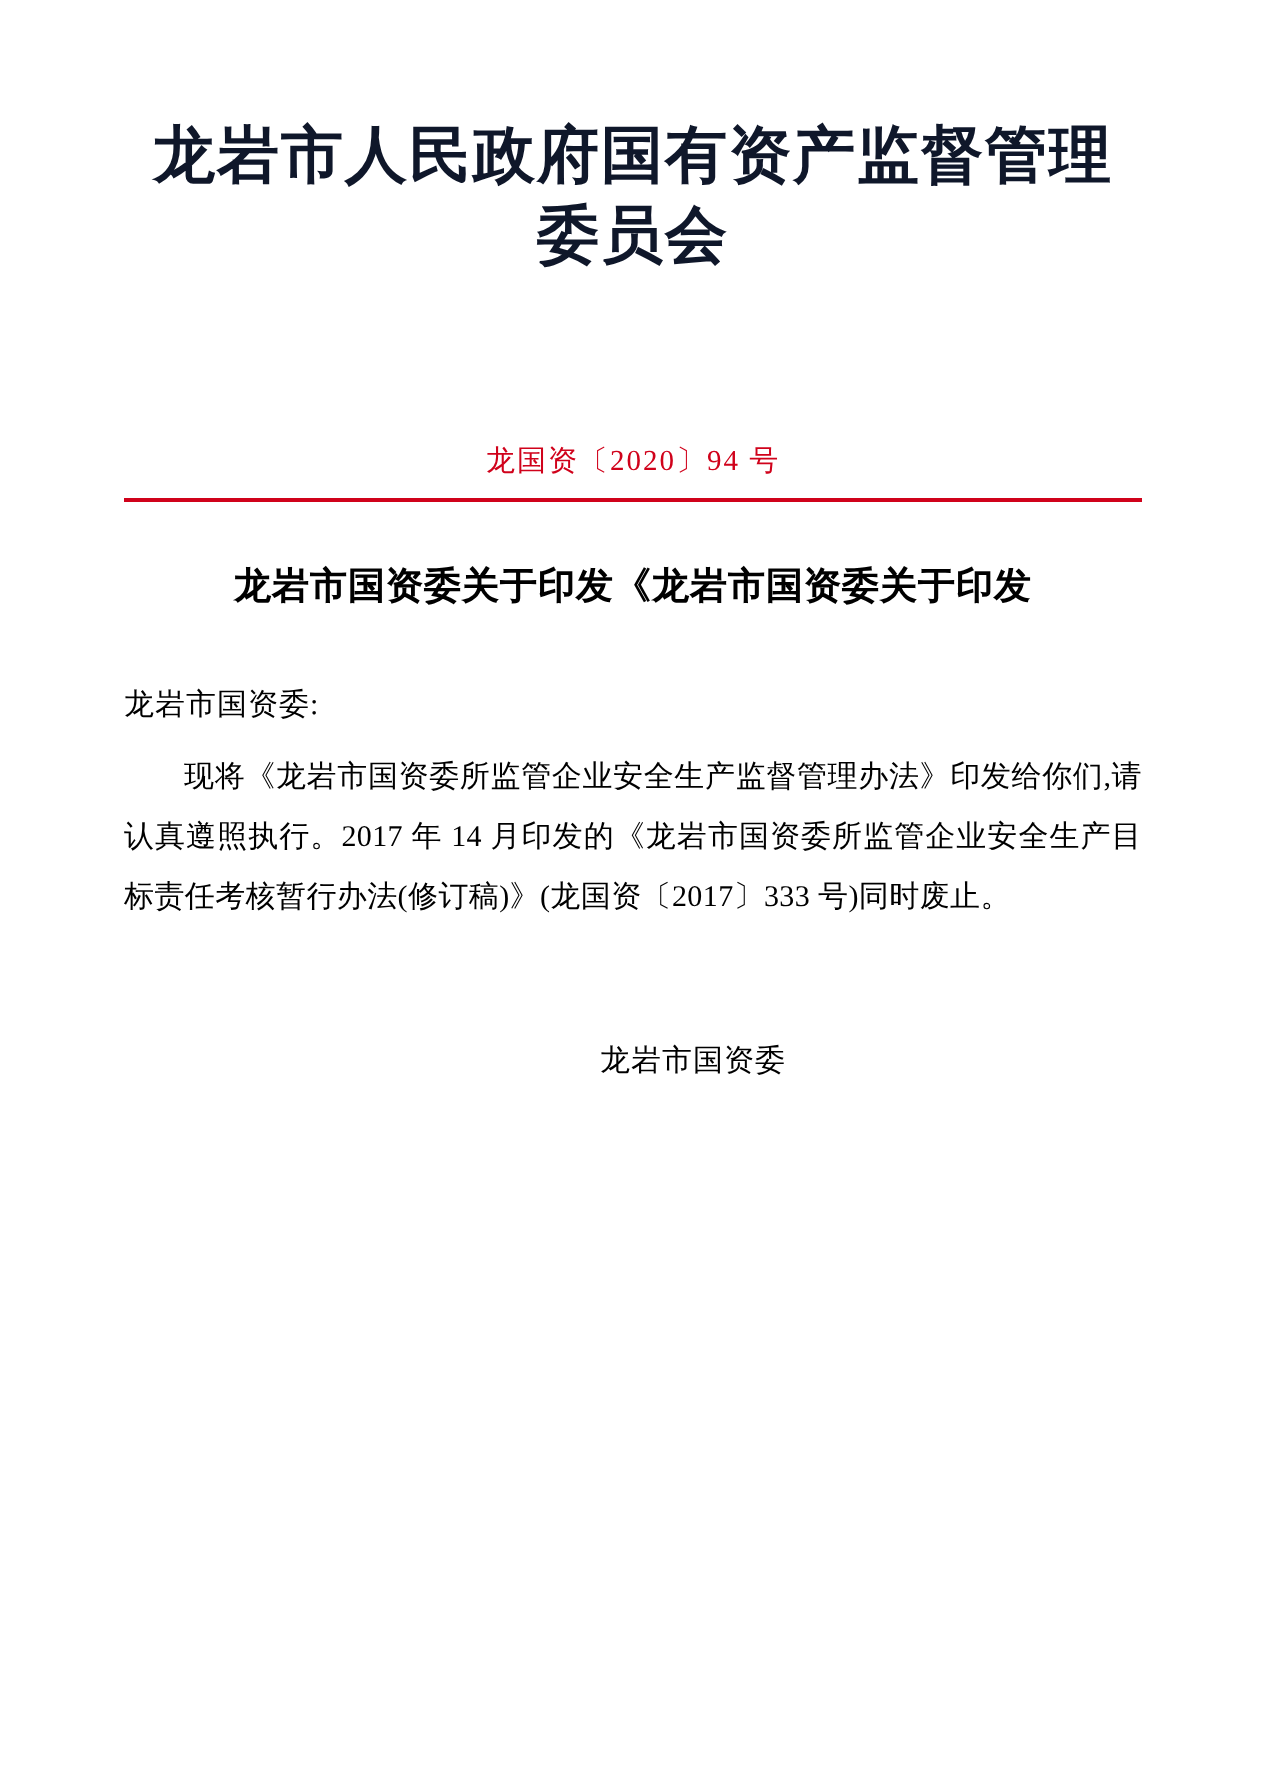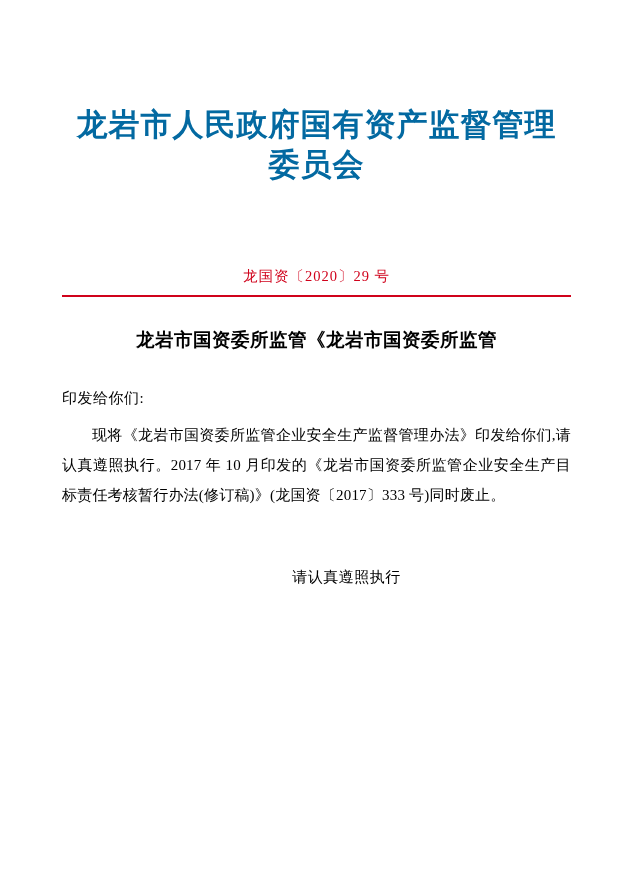--- a/index.html
+++ b/index.html
@@ -15,23 +15,23 @@
     overflow: hidden;
   }
   .page {
     position: relative;
     width: 633px;
     height: 894px;
     box-sizing: border-box;
     padding: 0 62px;
   }
   .doc-title {
-    margin-top: 104px;
+    margin-top: 58px;
     text-align: center;
-    color: #0369a1;
+    color: #0f172a;
     font-weight: bold;
     font-size: 31px;
     letter-spacing: 1px;
     line-height: 1.3;
     font-family: "DejaVu Serif", "Liberation Serif", serif;
   }
   .doc-number {
     margin-top: 82px;
     text-align: center;
     color: #d0021b;
@@ -77,29 +77,29 @@
     padding-left: 60px;
   }
 </style>
 </head>
 <body>
 
 <div class="page">
 
   <div class="doc-title">龙岩市人民政府国有资产监督管理委员会</div>
 
-  <div class="doc-number">龙国资〔2020〕29 号</div>
+  <div class="doc-number">龙国资〔2020〕94 号</div>
 
   <div class="red-rule"></div>
 
   <div class="subject">
-    <div>龙岩市国资委所监管《龙岩市国资委所监管</div>
+    <div>龙岩市国资委关于印发《龙岩市国资委关于印发</div>
   </div>
 
-  <div class="salutation">印发给你们:</div>
+  <div class="salutation">龙岩市国资委:</div>
 
-  <div class="body-para">现将《龙岩市国资委所监管企业安全生产监督管理办法》印发给你们,请认真遵照执行。2017 年 10 月印发的《龙岩市国资委所监管企业安全生产目标责任考核暂行办法(修订稿)》(龙国资〔2017〕333 号)同时废止。</div>
+  <div class="body-para">现将《龙岩市国资委所监管企业安全生产监督管理办法》印发给你们,请认真遵照执行。2017 年 14 月印发的《龙岩市国资委所监管企业安全生产目标责任考核暂行办法(修订稿)》(龙国资〔2017〕333 号)同时废止。</div>
 
   <div class="signature">
-    <div class="sig-line">请认真遵照执行</div>
+    <div class="sig-line">龙岩市国资委</div>
   </div>
 
 </div>
 
 </body></html>

